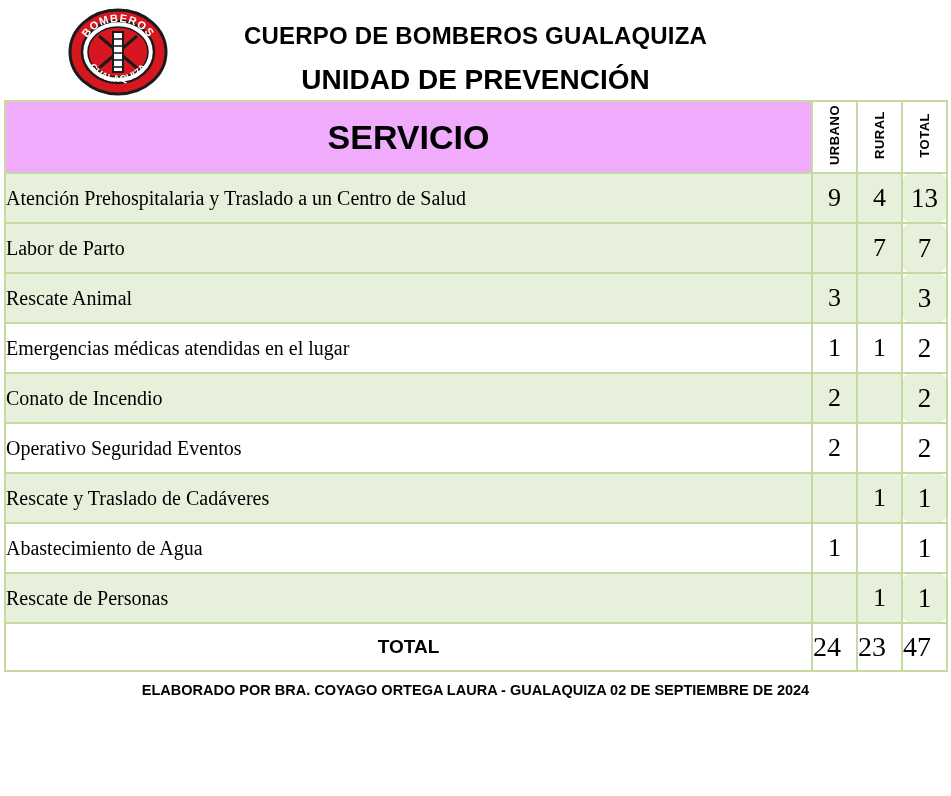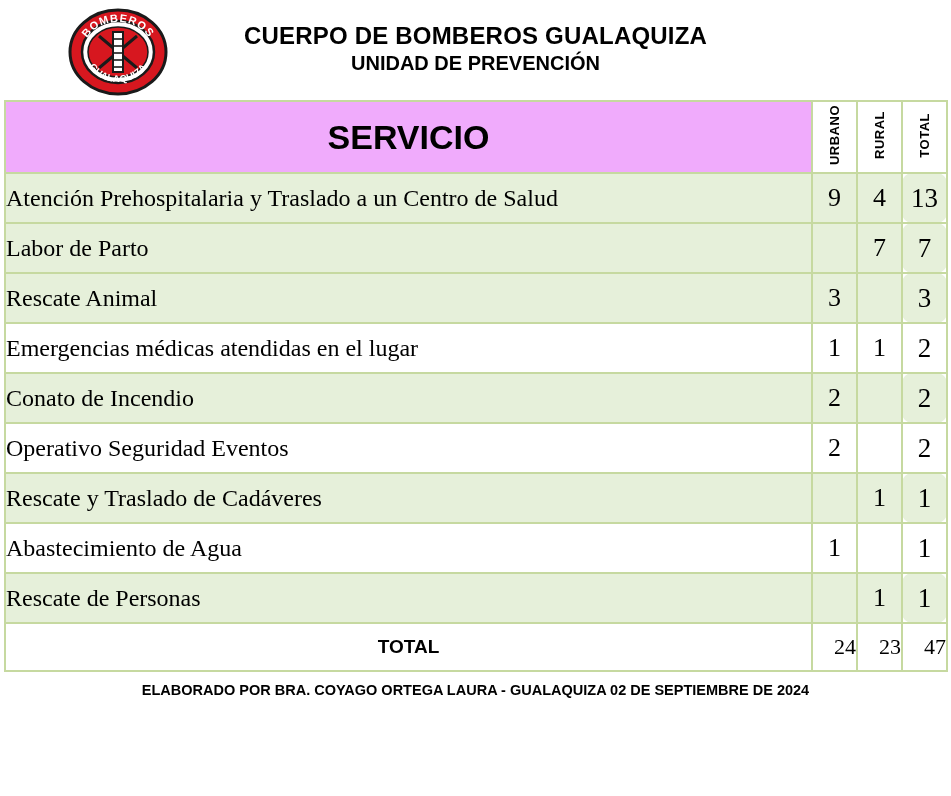--- a/index.html
+++ b/index.html
@@ -39,23 +39,23 @@
   .header-titles {
     text-align: center;
     padding-top: 22px;
   }
   .header-line1 {
     font-size: 24px;
     font-weight: bold;
     letter-spacing: 0.2px;
   }
   .header-line2 {
-    font-size: 20px;
-    font-weight: bold;
-    margin-top: 2px;
+    font-size: 28px;
+    font-weight: bold;
+    margin-top: 14px;
   }
 
   
   table.report {
     border-collapse: collapse;
     width: 943px;
     margin: 0 4px;
     table-layout: fixed;
   }
   table.report td, table.report th {
@@ -93,21 +93,21 @@
 
   
   tr.data-row td {
     height: 48px;
   }
   tr.shade td { background: #e6f0da; }
   tr.plain td { background: #ffffff; }
 
   .svc {
     font-family: "Liberation Serif", serif;
-    font-size: 24px;
+    font-size: 20px;
     padding-left: 8px;
     text-align: left;
     white-space: nowrap;
     overflow: hidden;
   }
   .num {
     font-family: "Liberation Serif", serif;
     font-size: 26px;
     text-align: center;
   }
@@ -122,22 +122,22 @@
     background: #ffffff;
   }
   .total-label {
     text-align: center;
     font-size: 19px;
     font-weight: bold;
     font-family: "Liberation Sans", sans-serif;
     padding-right: 340px;
   }
   .total-num {
-    text-align: right;
-    font-size: 22px;
+    text-align: left;
+    font-size: 28px;
     font-family: "Liberation Serif", serif;
     margin-top: 24px;
   }
 
   
   .footer {
     text-align: center;
     margin-top: 8px;
   }
   .footer-line {

